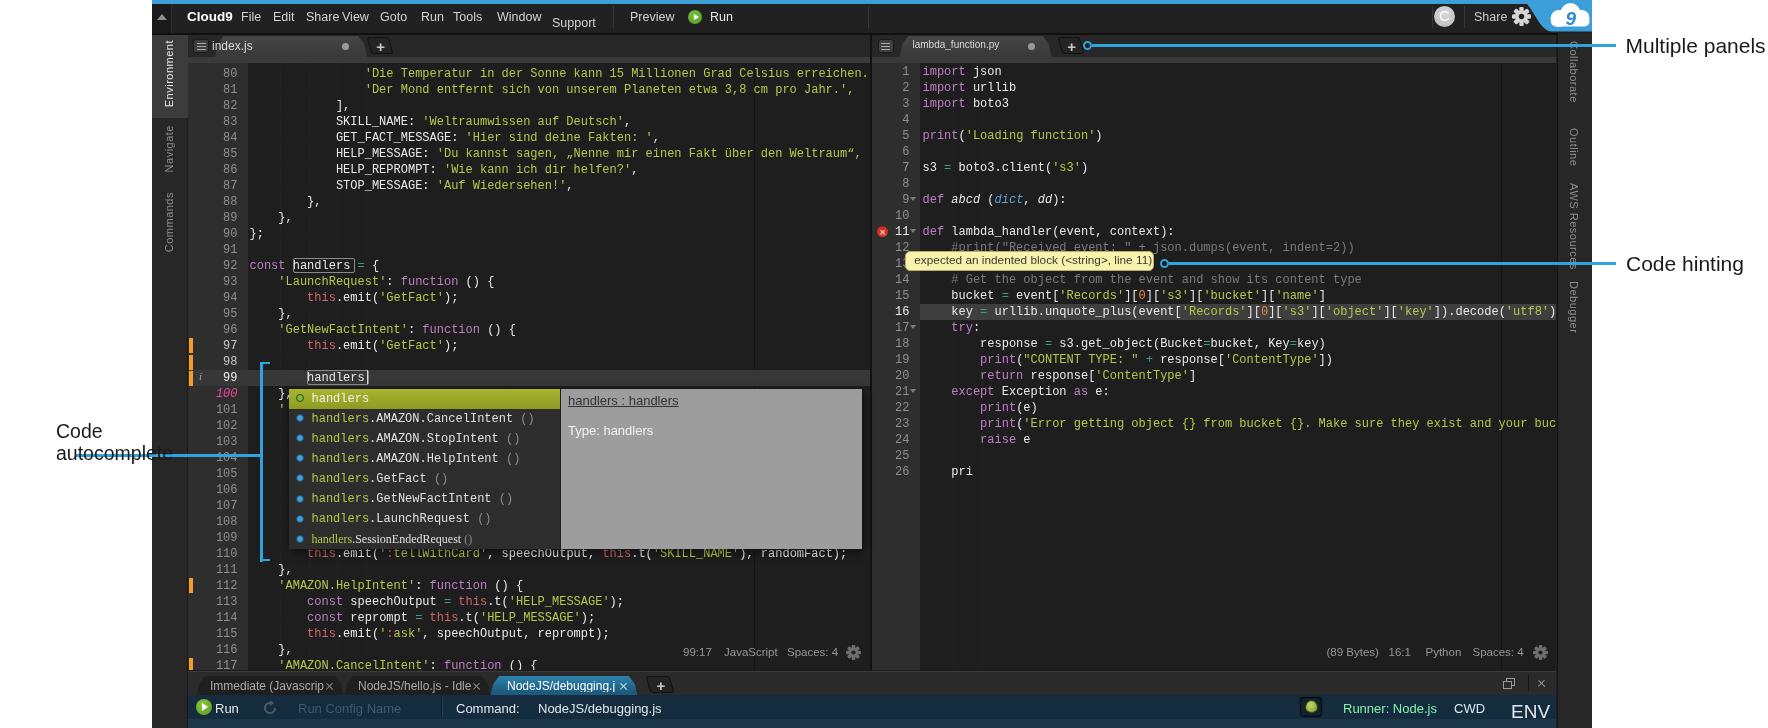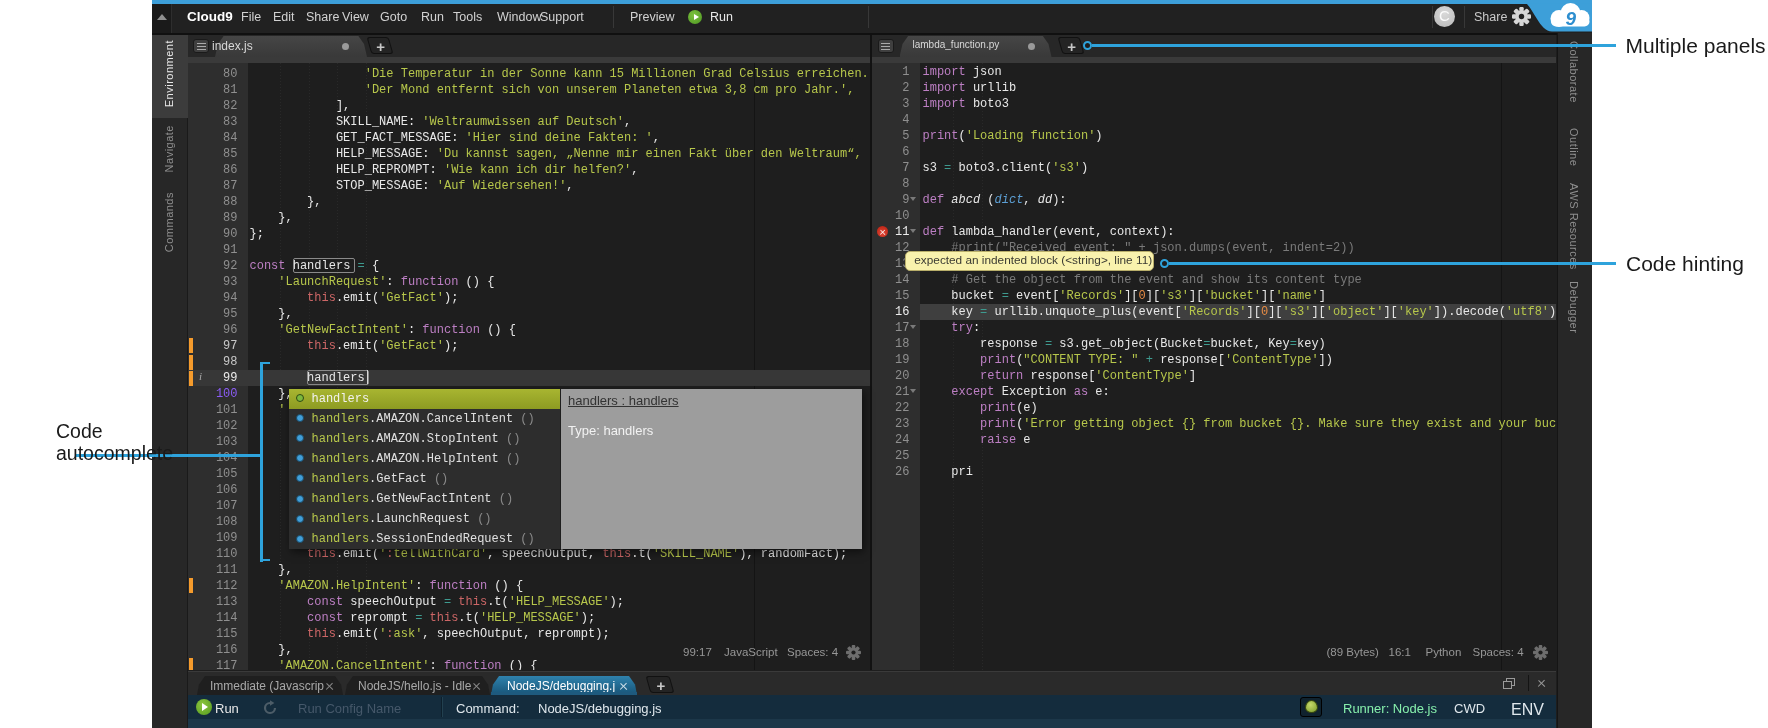--- a/index.html
+++ b/index.html
@@ -40,21 +40,21 @@
   <div class="abs" style="left:5px;top:14px;width:0;height:0;border-left:5px solid transparent;border-right:5px solid transparent;border-bottom:6px solid #8f8f8f;"></div>
   <div class="abs" style="left:35px;top:9px;font-size:13.5px;font-weight:bold;color:#fff;">Cloud9</div>
   <div class="abs mi" style="left:89px;">File</div>
   <div class="abs mi" style="left:121px;">Edit</div>
   <div class="abs mi" style="left:154px;">Share</div>
   <div class="abs mi" style="left:190px;">View</div>
   <div class="abs mi" style="left:228px;">Goto</div>
   <div class="abs mi" style="left:269px;">Run</div>
   <div class="abs mi" style="left:301px;">Tools</div>
   <div class="abs mi" style="left:345px;">Window</div>
-  <div class="abs mi" style="left:388px;">Support</div>
+  <div class="abs mi" style="left:400px;margin-top:6px;">Support</div>
   <div class="abs mi" style="left:478px;">Preview</div>
   <div class="abs" style="left:536px;top:10px;width:14px;height:14px;border-radius:50%;background:radial-gradient(circle at 40% 35%,#7cc13f,#4d9621);"></div>
   <div class="abs" style="left:541.5px;top:13.5px;width:0;height:0;border-top:3.5px solid transparent;border-bottom:3.5px solid transparent;border-left:5.5px solid #fff;"></div>
   <div class="abs mi" style="left:558px;color:#e8e8e8;">Run</div>
   <div class="abs" style="left:461px;top:6px;width:1px;height:22px;background:#383838;"></div>
   <div class="abs" style="left:716px;top:6px;width:1px;height:22px;background:#383838;"></div>
 
   <div class="abs" style="left:1279.5px;top:6px;width:1px;height:22px;background:#383838;"></div>
   <div class="abs" style="left:1311.5px;top:6px;width:1px;height:22px;background:#383838;"></div>
   <div class="abs" style="left:1282px;top:6px;width:21px;height:21px;border-radius:50%;background:radial-gradient(circle at 50% 35%,#d9d9d9,#b9b9b9);color:#fbfbfb;font-size:15px;text-align:center;line-height:20px;">C</div>
@@ -132,21 +132,21 @@
 90
 91
 92
 93
 94
 95
 96
 <span style="color:#c8c8c8;">97
 98
 </span><span style="color:#ececec;">99</span>
-<span style="color:#8b5cf6;">100</span>
+<span style="color:#ec4899;font-style:italic;">100</span>
 101
 102
 103
 104
 105
 106
 107
 108
 109
 110
@@ -332,36 +332,36 @@
     </svg>
   <div class="abs" style="left:110px;top:30px;font-size:13px;color:#46586a;">Run Config Name</div>
   <div class="abs" style="left:253px;top:26px;width:1px;height:20px;background:#0d1f2c;"></div>
   <div class="abs" style="left:254px;top:26px;width:1px;height:20px;background:#22404f;"></div>
   <div class="abs" style="left:268px;top:30px;font-size:13px;color:#dfe7ec;">Command:</div>
   <div class="abs" style="left:350px;top:30px;font-size:13px;color:#dfe7ec;">NodeJS/debugging.js</div>
   <div class="abs" style="left:1112px;top:26px;width:22px;height:20px;border:1px solid #000;border-radius:3px;background:#10222e;"></div>
   <div class="abs" style="left:1117px;top:29px;width:13px;height:13px;border-radius:50% 50% 50% 50%/60% 60% 40% 40%;background:radial-gradient(circle at 40% 35%,#c6d86a,#7a9a28);border:1px solid #3a4a12;"></div>
   <div class="abs" style="left:1155px;top:30px;font-size:13px;color:#86efac;">Runner: Node.js</div>
   <div class="abs" style="left:1266px;top:30px;font-size:13px;color:#dfe7ec;">CWD</div>
-  <div class="abs" style="left:1323px;top:30px;font-size:16px;color:#dfe7ec;">ENV</div>
+  <div class="abs" style="left:1323px;top:30px;font-size:19px;color:#dfe7ec;">ENV</div>
 </div>
 
 <div class="abs" id="popup" style="left:289px;top:388.8px;width:573px;height:160.5px;box-shadow:2px 3px 8px rgba(0,0,0,0.5);">
   <div class="abs" style="left:0;top:0;width:270.5px;height:100%;background:#2d2d2d;"></div>
   <div class="abs" style="left:0;top:0;width:270.5px;height:20px;background:linear-gradient(#a8b531,#8d9b22);"></div>
   <div class="abs" style="left:272px;top:0;width:301px;height:100%;background:#9d9d9d;"></div>
   <div id="pitems" style="position:absolute;left:0;top:0;width:270.5px;height:100%;font:12px/20.06px 'Liberation Mono',monospace;">
     <div style="position:relative;height:20.06px;"><i class="bul" style="background:#7cb93e;border-color:#2e4a12;"></i><span style="color:#f2f2f2;margin-left:22.5px;">handlers</span></div>
     <div style="position:relative;height:20.06px;"><i class="bul"></i><span class="s" style="margin-left:22.5px;">handlers</span><span style="color:#e0e0e0;">.AMAZON.CancelIntent</span><span class="g"> ()</span></div>
     <div style="position:relative;height:20.06px;"><i class="bul"></i><span class="s" style="margin-left:22.5px;">handlers</span><span style="color:#e0e0e0;">.AMAZON.StopIntent</span><span class="g"> ()</span></div>
     <div style="position:relative;height:20.06px;"><i class="bul"></i><span class="s" style="margin-left:22.5px;">handlers</span><span style="color:#e0e0e0;">.AMAZON.HelpIntent</span><span class="g"> ()</span></div>
     <div style="position:relative;height:20.06px;"><i class="bul"></i><span class="s" style="margin-left:22.5px;">handlers</span><span style="color:#e0e0e0;">.GetFact</span><span class="g"> ()</span></div>
     <div style="position:relative;height:20.06px;"><i class="bul"></i><span class="s" style="margin-left:22.5px;">handlers</span><span style="color:#e0e0e0;">.GetNewFactIntent</span><span class="g"> ()</span></div>
     <div style="position:relative;height:20.06px;"><i class="bul"></i><span class="s" style="margin-left:22.5px;">handlers</span><span style="color:#e0e0e0;">.LaunchRequest</span><span class="g"> ()</span></div>
-    <div style="position:relative;height:20.06px;"><i class="bul"></i><span class="s" style="margin-left:22.5px;">handlers</span><span style="color:#e0e0e0;">.SessionEndedRequest</span><span class="g"> ()</span></div>
+    <div style="position:relative;height:20.06px;font-family:Liberation Serif, serif;"><i class="bul"></i><span class="s" style="margin-left:22.5px;">handlers</span><span style="color:#e0e0e0;">.SessionEndedRequest</span><span class="g"> ()</span></div>
   </div>
   <div class="abs" style="left:279px;top:4px;font-size:13px;color:#333;text-decoration:underline;">handlers : handlers</div>
   <div class="abs" style="left:279px;top:34px;font-size:13px;color:#f2f2f2;">Type: handlers</div>
 </div>
 
 <div class="abs" style="left:905.3px;top:251px;width:248.5px;height:19.5px;background:#f9f2ad;border:1px solid #b8ae6a;border-radius:5px;color:#3a3a32;font-size:11.8px;line-height:17.5px;padding-left:8px;white-space:nowrap;overflow:hidden;">expected an indented block (&lt;string&gt;, line 11)</div>
 
 <div class="abs" style="left:1092px;top:44.2px;width:524px;height:2.8px;background:#2ea3dc;"></div>
 <div class="abs" style="left:1083px;top:41.2px;width:9px;height:9px;border-radius:50%;border:2.5px solid #2ea3dc;background:#1e1e1e;"></div>
 <div class="abs" style="left:1625.5px;top:33.7px;font-size:21px;color:#1a1a1a;">Multiple panels</div>

